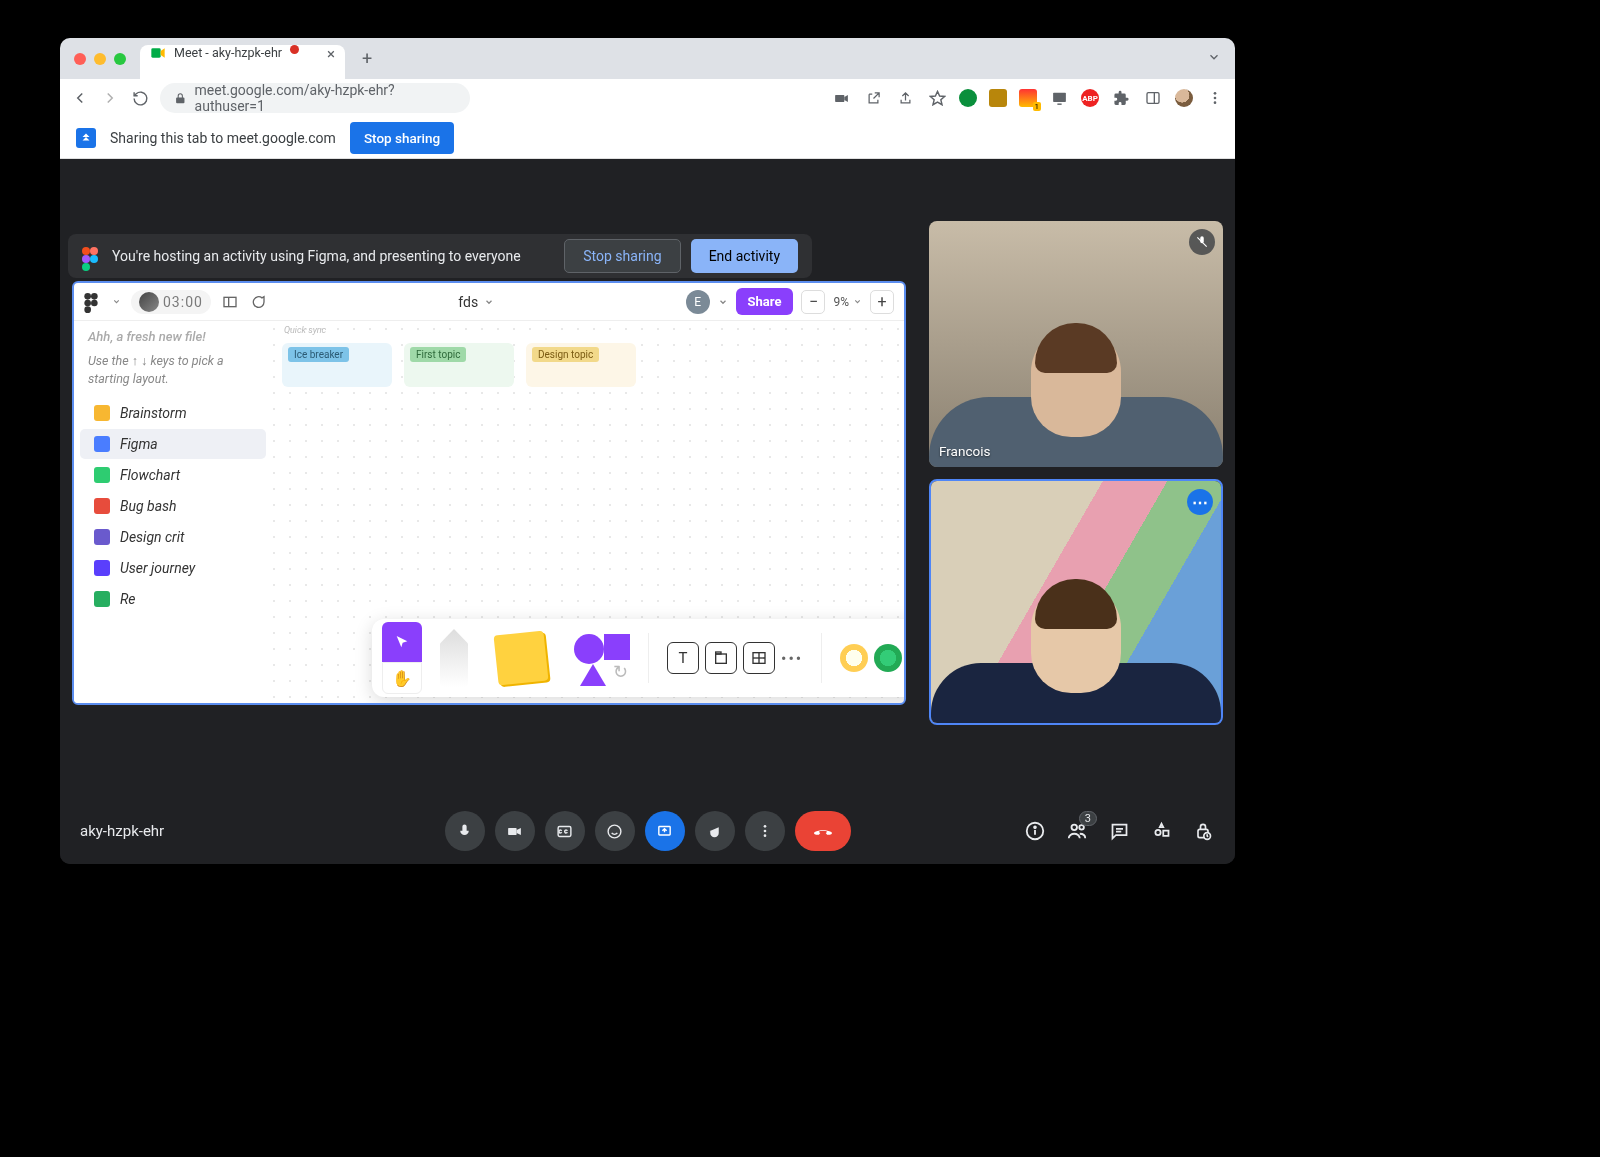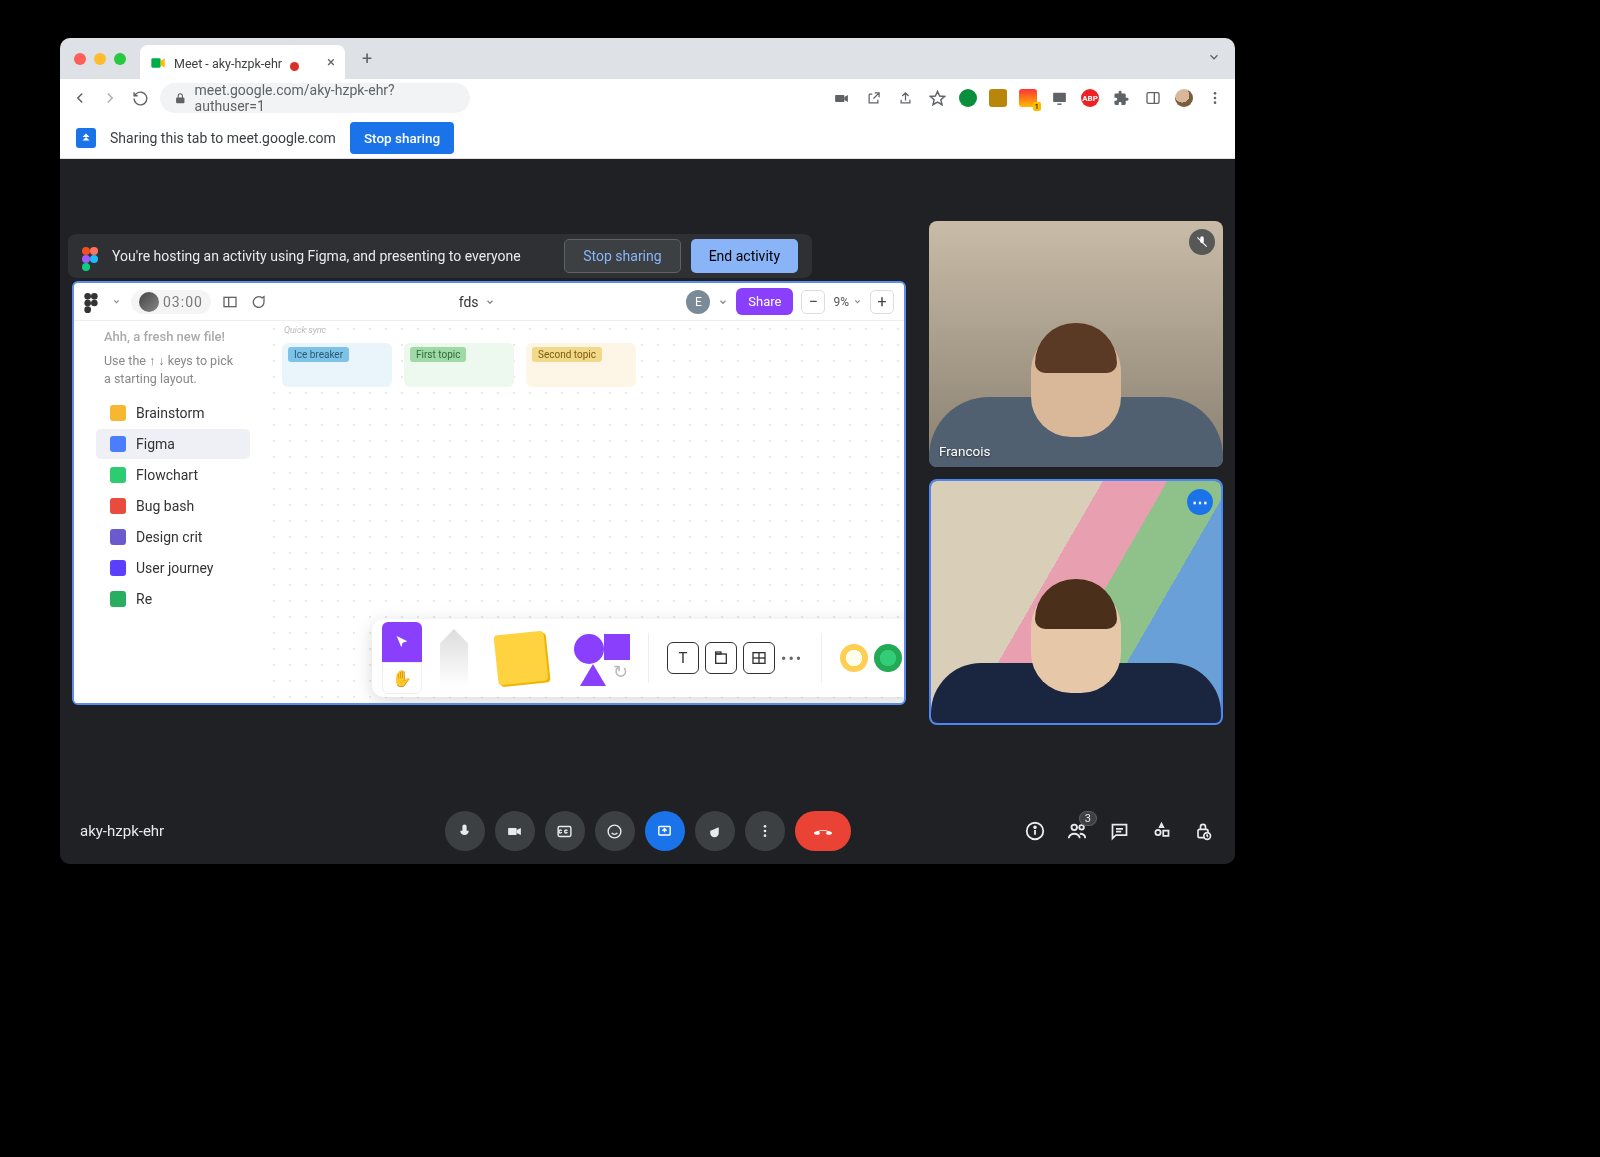--- a/index.html
+++ b/index.html
@@ -2,21 +2,21 @@
 <html><head>
 <meta charset="utf-8">
 <style>
   * { box-sizing: border-box; margin: 0; padding: 0; font-family: -apple-system, BlinkMacSystemFont, "Segoe UI", Roboto, sans-serif; }
   body { background: #000; width: 1600px; height: 1157px; position: relative; overflow: hidden; }
   .window { position: absolute; left: 60px; top: 38px; width: 1175px; height: 826px; background: #202124; border-radius: 10px; overflow: hidden; box-shadow: 0 4px 30px rgba(0,0,0,.5);}
   .chrome-top { background: #dee1e6; height: 41px; display:flex; align-items:center; }
   .traffic { display:flex; gap:8px; padding:0 14px; }
   .dot { width:12px; height:12px; border-radius:50%; }
   .red{background:#ff5f57}.yellow{background:#febc2e}.green{background:#28c840}
-  .tab { background:#fff; height:34px; margin-top:7px; border-radius:8px 8px 0 0; display:flex; align-items:flex-end; padding:8px 10px; gap:8px; font-size:12.5px; color:#3c4043; width:205px;}
+  .tab { background:#fff; height:34px; margin-top:7px; border-radius:8px 8px 0 0; display:flex; align-items:flex-start; padding:0 10px; gap:8px; font-size:12.5px; color:#3c4043; width:205px;}
   .meet-icon{width:16px;height:16px;display:inline-flex;align-items:center;justify-content:center;}
   .rec-dot{width:9px;height:9px;border-radius:50%;background:#d93025;}
   .tab-x{color:#5f6368;font-size:15px;margin-left:auto;}
   .newtab{width:28px;height:28px;display:flex;align-items:center;justify-content:center;color:#5f6368;font-size:18px;margin-left:8px;}
   .chev{margin-left:auto;margin-right:14px;color:#5f6368;}
   .urlbar { background:#fff; height:38px; display:flex; align-items:center; padding:0 10px; gap:10px; }
   .nav-ico{width:20px;height:20px;color:#5f6368;display:flex;align-items:center;justify-content:center;}
   .addr { flex: 0 0 auto; background:#f1f3f4; border-radius:18px; height:30px; display:flex; align-items:center; padding:0 14px; gap:8px; width: 310px;}
   .addr span{font-size:14px; color:#5f6368;}
   .ext-row{margin-left:auto;display:flex;gap:12px;align-items:center;}
@@ -35,25 +35,25 @@
   
   .figma{position:absolute;left:12px;top:122px;width:834px;height:424px;background:#fff;border:2px solid #5b8def;border-radius:6px;overflow:hidden;}
   .figma-top{height:38px;border-bottom:1px solid #eee;display:flex;align-items:center;padding:0 10px;gap:10px;}
   .figma-logo{width:18px;height:18px;}
   .timer{font-family:monospace;font-size:14px;color:#7a7a7a;letter-spacing:1px;background:#f4f4f4;border-radius:14px;padding:2px 8px;display:flex;align-items:center;gap:4px;}
   .timer-badge{width:20px;height:20px;border-radius:50%;background:linear-gradient(135deg,#444,#888);display:inline-block;}
   .fig-ico{width:18px;height:18px;color:#666;display:flex;align-items:center;justify-content:center;}
   .fig-title{margin-left:auto;margin-right:auto;font-size:14px;color:#333;display:flex;align-items:center;gap:6px;}
   .fig-right{display:flex;align-items:center;gap:8px;}
   .avatar-e{width:24px;height:24px;border-radius:50%;background:#7b8a97;color:#fff;font-size:12px;display:flex;align-items:center;justify-content:center;}
-  .share-btn{background:#8a3ffc;color:#fff;border:none;border-radius:6px;padding:6px 12px;font-size:13px;font-weight:400;}
+  .share-btn{background:#8a3ffc;color:#fff;border:none;border-radius:6px;padding:6px 12px;font-size:13px;font-weight:700;}
   .zoom{font-size:12px;color:#555;display:flex;align-items:center;gap:4px;}
   .zbtn{width:24px;height:24px;border:1px solid #ddd;border-radius:5px;display:flex;align-items:center;justify-content:center;color:#444;}
   .figma-body{display:flex;height:calc(100% - 38px);background-image:radial-gradient(#e8e8e8 1px, transparent 1px);background-size:16px 16px;}
-  .fside{width:198px;background:#fff;padding:8px 16px;}
+  .fside{width:198px;background:#fff;padding:8px 0;font-style:italic;}
   .fside-head{padding:0 14px 8px;color:#aaa;font-size:13px;font-weight:500;position:relative;}
   .fside-sub{padding:0 14px 10px;color:#888;font-size:12.5px;line-height:1.4;}
   .fside-item{display:flex;align-items:center;gap:10px;padding:7px 14px;font-size:14px;color:#333;border-radius:5px;margin:1px 6px;}
   .fside-item.sel{background:#eef0f5;}
   .fic{width:16px;height:16px;border-radius:3px;}
   .canvas{flex:1;position:relative;}
   .card{position:absolute;top:22px;width:110px;height:44px;border-radius:6px;}
   .card .lbl{position:absolute;top:4px;left:6px;font-size:10px;padding:2px 6px;border-radius:3px;color:#fff;}
   .c1{left:10px;background:#e9f5fb;} .c1 .lbl{background:#7dc3e8;color:#2b5a73;}
   .c2{left:132px;background:#edf8ef;} .c2 .lbl{background:#9fd9a8;color:#2e6a3a;}
@@ -331,21 +331,21 @@
         </div>
         <div class="canvas">
           <div class="canvas-head">Quick sync</div>
           <div class="card c1">
               <span class="lbl">Ice breaker</span>
             </div>
           <div class="card c2">
               <span class="lbl">First topic</span>
             </div>
           <div class="card c3">
-              <span class="lbl">Second topic</span>
+              <span class="lbl">Design topic</span>
             </div>
           <div class="helpdot">?</div>
 
           <div class="figtool">
             <div class="ft-stack">
               <div class="ft-cursor">
                   <svg width="16" height="16" viewBox="0 0 24 24" fill="#fff">
                     <path d="M4 3l16 8-7 2-2 7z"></path>
                   </svg>
                 </div>

